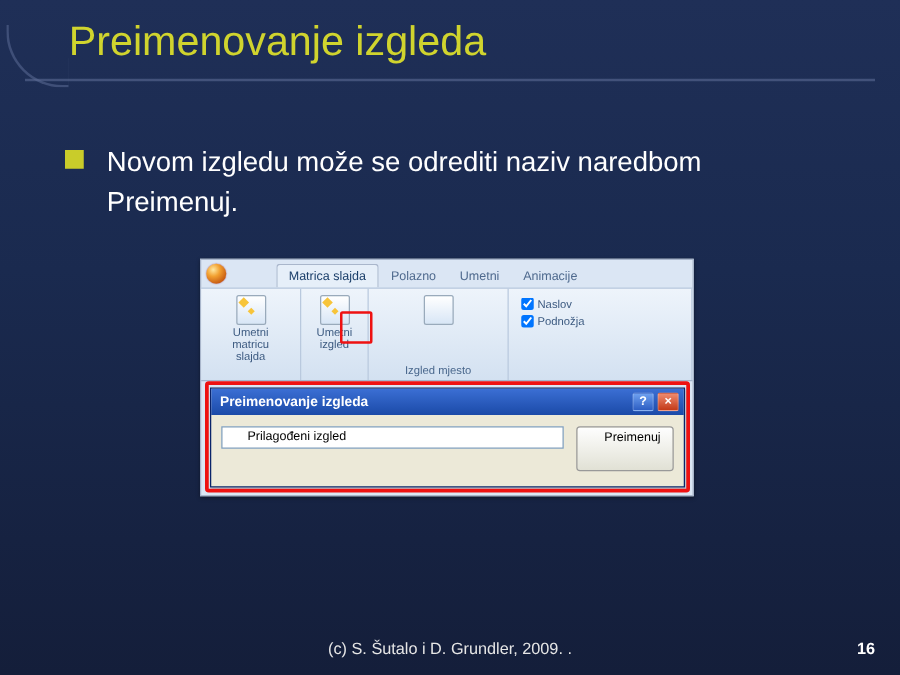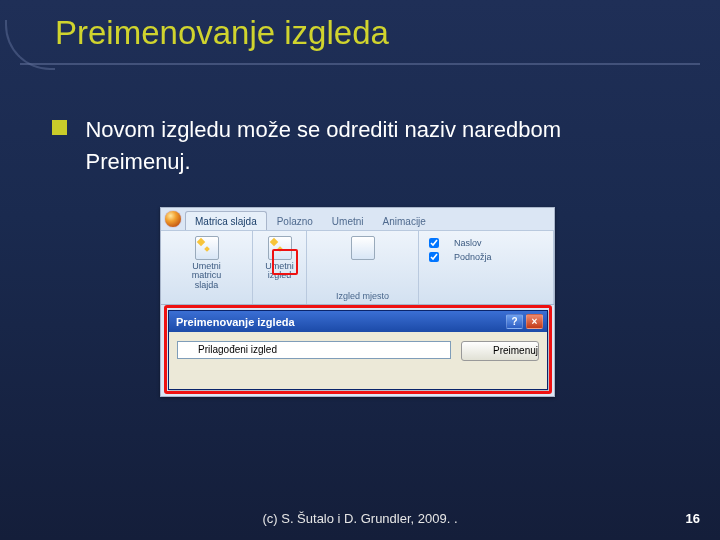--- a/index.html
+++ b/index.html
@@ -56,21 +56,21 @@
     border-radius:50%;
     background: radial-gradient(circle at 35% 30%, #ffe8a0 0%, #f2a030 35%, #c15310 80%);
     box-shadow: 0 0 1px #935;
   }
   .rtab {
     padding: 4px 9px 3px; border-top-left-radius:3px; border-top-right-radius:3px;
     margin-right: 1px; color:#4f6a8e;
   }
   .rtab.active {
     background:#e6eff9; border:1px solid #a9b6cb; border-bottom:none;
-    color:#1b3f6a; font-weight: normal;
+    color:#1b3f6a; font-weight: normal; margin-left: 36px;
   }
   
   .ribbon-body {
     position:absolute; left:0; top:22px; right:0; height:75px;
     background: linear-gradient(#eef4fb,#d3e1f1);
     border-top:1px solid #b9c9de; border-bottom:1px solid #a4b5cc;
     display:flex;
   }
   .rgroup {
     border-right:1px solid #b9c9de; padding:3px 6px 1px; display:flex; flex-direction:column;
@@ -86,21 +86,21 @@
     background:linear-gradient(#fff,#d8e6f6);
     border-radius:2px; position:relative;
   }
   .sparkle::before, .sparkle::after{
     content:""; position:absolute; width:6px; height:6px; background:#f7c43a;
     transform: rotate(45deg); left:2px; top:2px;
   }
   .sparkle::after{ left:9px; top:10px; width:4px; height:4px;}
   .rlabel { font-size:9px; margin-top:auto; padding-bottom:2px;}
   .rcheck { display:flex; flex-direction:column; gap:4px; padding:4px 4px; font-size:9px; }
-  .rcheck label { display:flex; align-items:flex-start; gap:15px; color:#3c5a80;}
+  .rcheck label { display:flex; align-items:flex-start; gap:3px; color:#3c5a80;}
   .rcheck input { width:10px; height:10px; }
   
   .dlg {
     position:absolute; left:7px; top:102px; width:380px; height:80px;
     background:#ece9d8; border:1px solid #0a246a;
     box-shadow: 1px 1px 2px rgba(0,0,0,.25);
   }
   .dlg-titlebar {
     height:21px; background: linear-gradient(#3b6fd4,#1b4aa8);
     display:flex; align-items:center; padding:0 4px 0 7px;
@@ -119,23 +119,23 @@
     padding:5px 8px; font-family: Tahoma, Arial, sans-serif; font-size:10px;
     display:grid; grid-template-columns: 1fr 78px; grid-template-rows: auto auto auto;
     column-gap:10px; row-gap:4px;
   }
   .dlg-label{ grid-column:1; color:#000;}
   .dlg-input{
     grid-column:1; height:18px; border:1px solid #7f9db9; background:#fff;
     padding:0 20px; font-size:10px; line-height:16px;
   }
   .dlg-action{
-    grid-column:2; height:20px; border:1px solid #999;
+    grid-column:2; height:36px; border:1px solid #999;
     background:linear-gradient(#fefefe,#e1e1d5);
-    border-radius:3px; font-size:10px; text-align:right; line-height:18px;
+    border-radius:3px; font-size:10px; text-align:center; line-height:18px;
     color:#000;
     padding-left:12px;
   }
   .highlight-box{
     position:absolute; left:3px; top:97px; width:388px; height:89px;
     border:3px solid #e11; border-radius:3px; pointer-events:none;
   }
   .small-highlight{
     position:absolute; left:111px; top:41px; width:26px; height:26px;
     border:2px solid #e11; border-radius:2px; pointer-events:none;
@@ -166,21 +166,21 @@
 
     <div class="ribbon-tabs">
       <div class="pp-orb"></div>
       <div class="rtab active">Matrica slajda</div>
       <div class="rtab">Polazno</div>
       <div class="rtab">Umetni</div>
       <div class="rtab">Animacije</div>
     </div>
 
     <div class="ribbon-body">
-      <div class="rgroup" style="width:92px">
+      <div class="rgroup" style="width:80px">
         <div class="icons">
           <div class="ic">
             <div class="gl sparkle"></div>
             <span>Umetni matricu slajda</span>
           </div>
         </div>
       </div>
       <div class="rgroup" style="width:54px">
         <div class="icons">
           <div class="ic">

